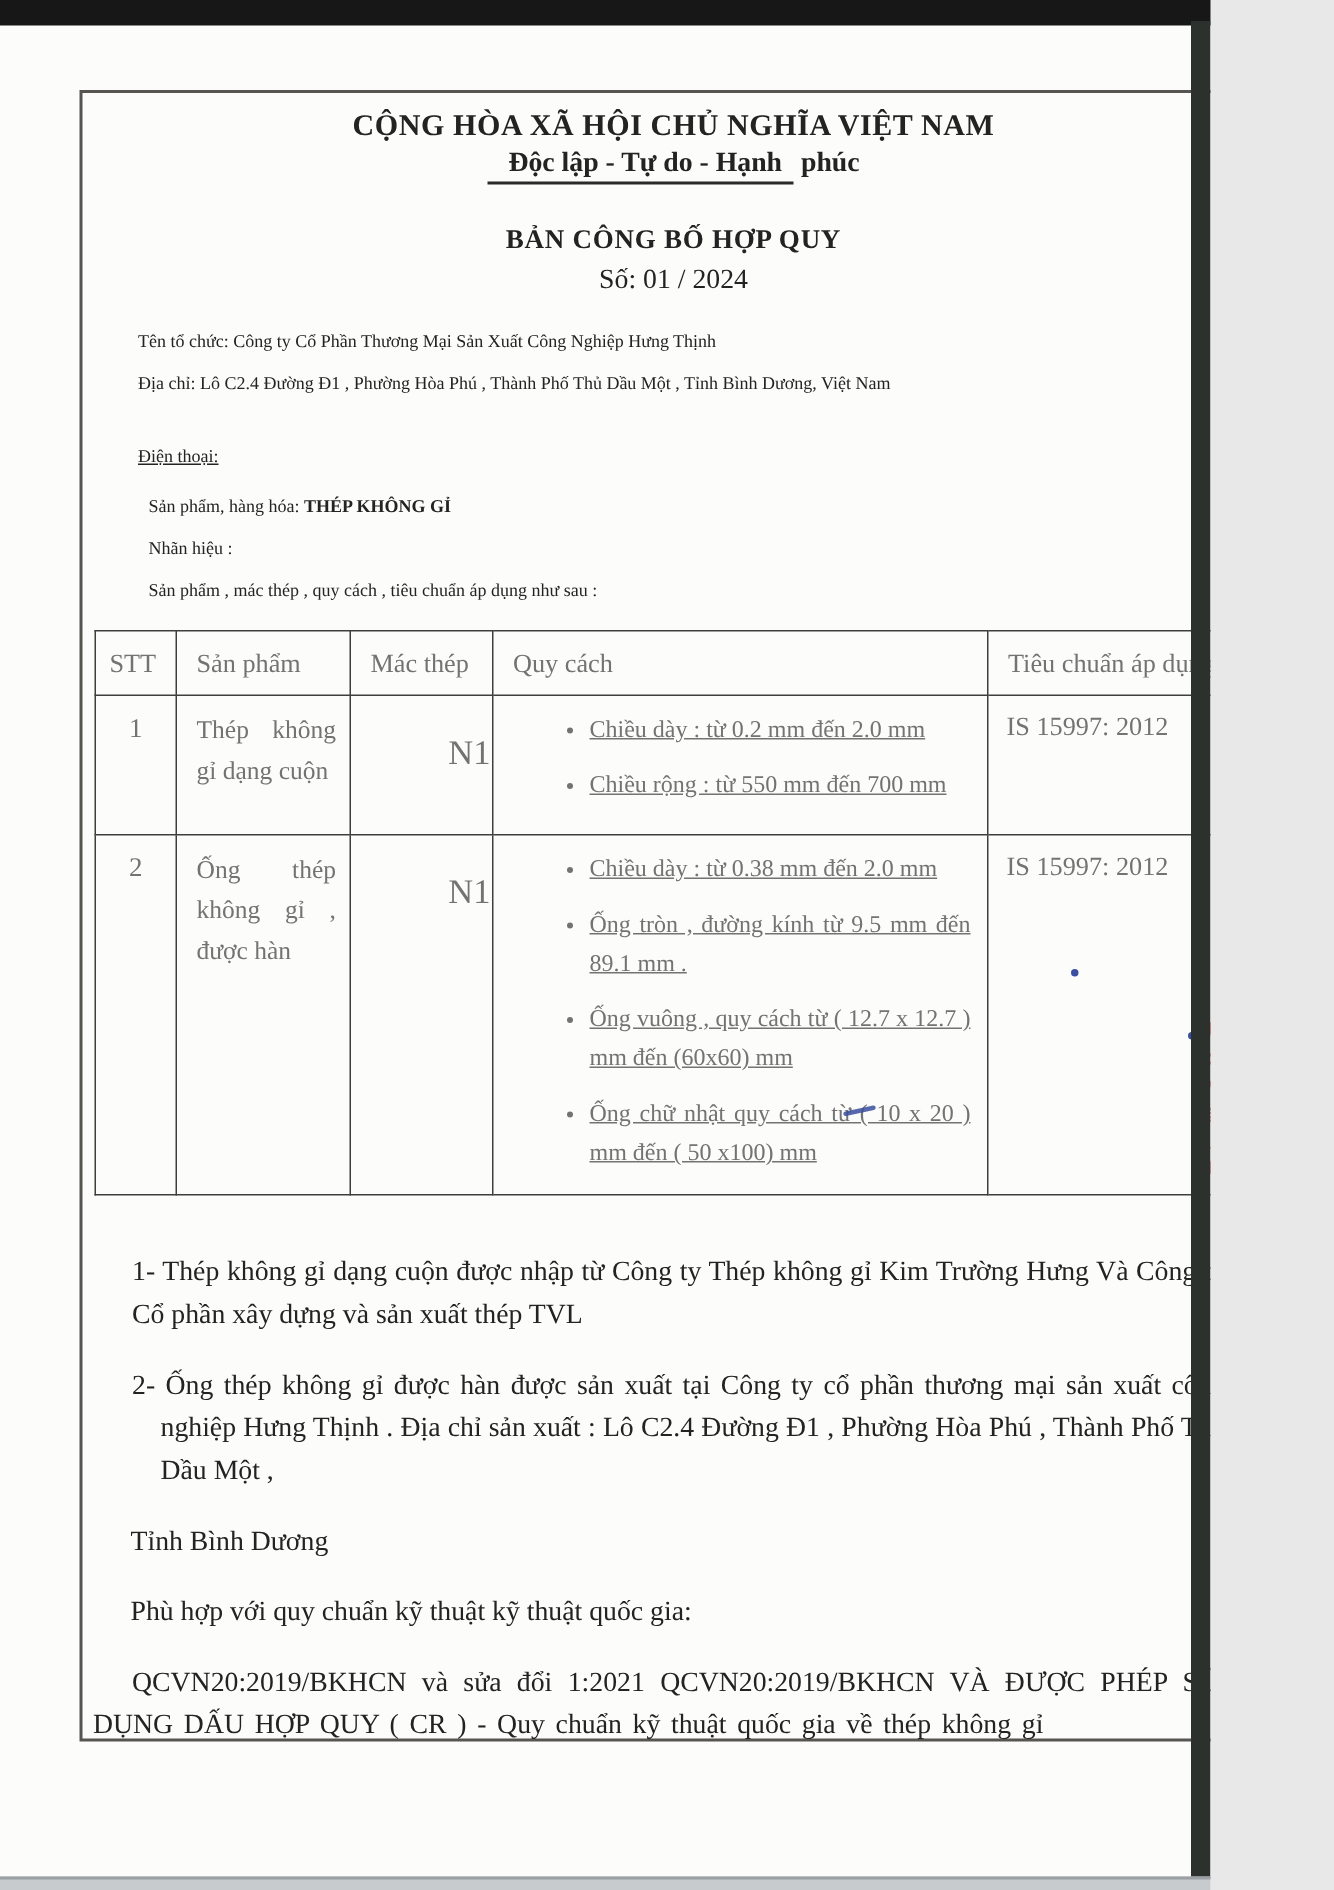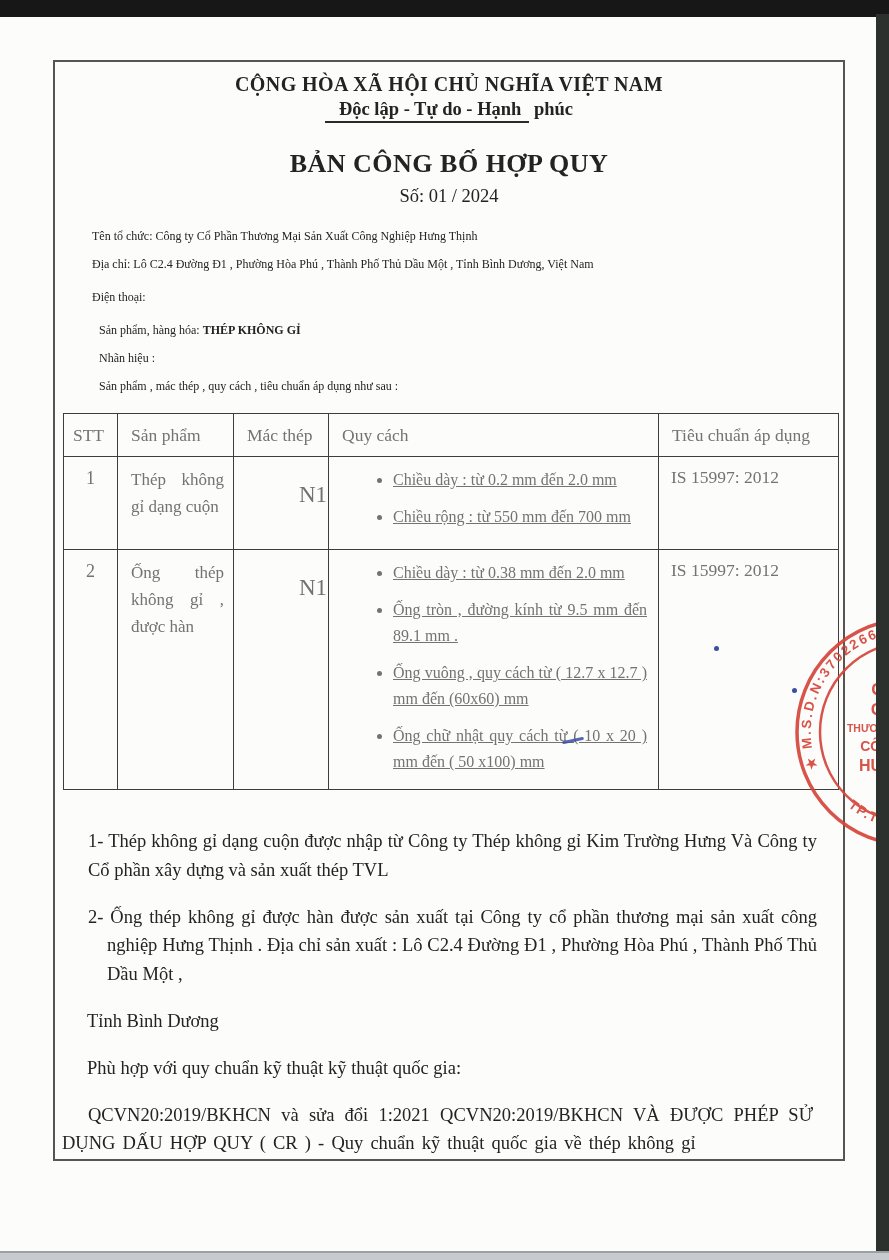--- a/index.html
+++ b/index.html
@@ -1,40 +1,40 @@
 <!DOCTYPE html>
 <html><head>
 <meta charset="utf-8">
 <style>
   html,body { margin:0; padding:0; background:#e8e8e8; }
   .scan {
-    position:relative; width:889px; height:1260px;
+    position:relative; width:807px; height:1260px;
     background:#fcfcfa; overflow:hidden;
     font-family:"Liberation Serif", serif; color:#232323;
   }
   
   .band-top    { position:absolute; top:0; left:0; width:889px; height:17px; background:#171717; z-index:20; }
   .band-right  { position:absolute; top:14px; right:0; width:13px; height:1238px; background:#2d312e; z-index:20; }
   .band-bottom { position:absolute; bottom:0; left:0; width:889px; height:7px; background:#c7cbce; border-top:2px solid #9ba0a4; z-index:20; }
 
   
   .frame {
     position:absolute; left:53px; top:60px; width:792px; height:1101px;
     border:2px solid #56554f; box-sizing:border-box; background:transparent;
   }
 
   .nat-title { text-align:center; margin-top:11px; font-weight:bold; font-size:20px; letter-spacing:.4px; }
   .motto     { text-align:center; font-weight:bold; font-size:18.5px; margin-top:3px; }
   .motto .u  { border-bottom:2.5px solid #2a2a2a; padding:0 8px 2px 14px;margin-top:16px; }
-  .doc-title { text-align:center; font-weight:bold; font-size:26px; margin-top:29px; letter-spacing:.5px; }
+  .doc-title { text-align:center; font-weight:bold; font-size:18px; margin-top:29px; letter-spacing:.5px; }
   .doc-no    { text-align:center; font-size:18.5px; margin-top:7px; }
 
   .info { margin:15px 28px 0 37px; font-size:12px; line-height:28px; }
   .info .row { margin:0; }
-  .info .phone { margin-top:5px; }
+  .info .phone { margin-top:21px;text-decoration:underline; }
   .info .sub { padding-left:7px; margin-top:5px; }
   .bold { font-weight:bold; }
 
   table.spec {
     margin:13px 0 0 8px; border-collapse:collapse; table-layout:fixed;
     width:775px; font-size:17px; color:#737373;
   }
   table.spec th, table.spec td { border:1.6px solid #3e3e3a; }
   table.spec th { height:42px; font-weight:normal; text-align:left; padding:0 4px 0 13px; font-size:17.5px; }
   table.spec th.c-stt { text-align:center; padding-left:0; }

